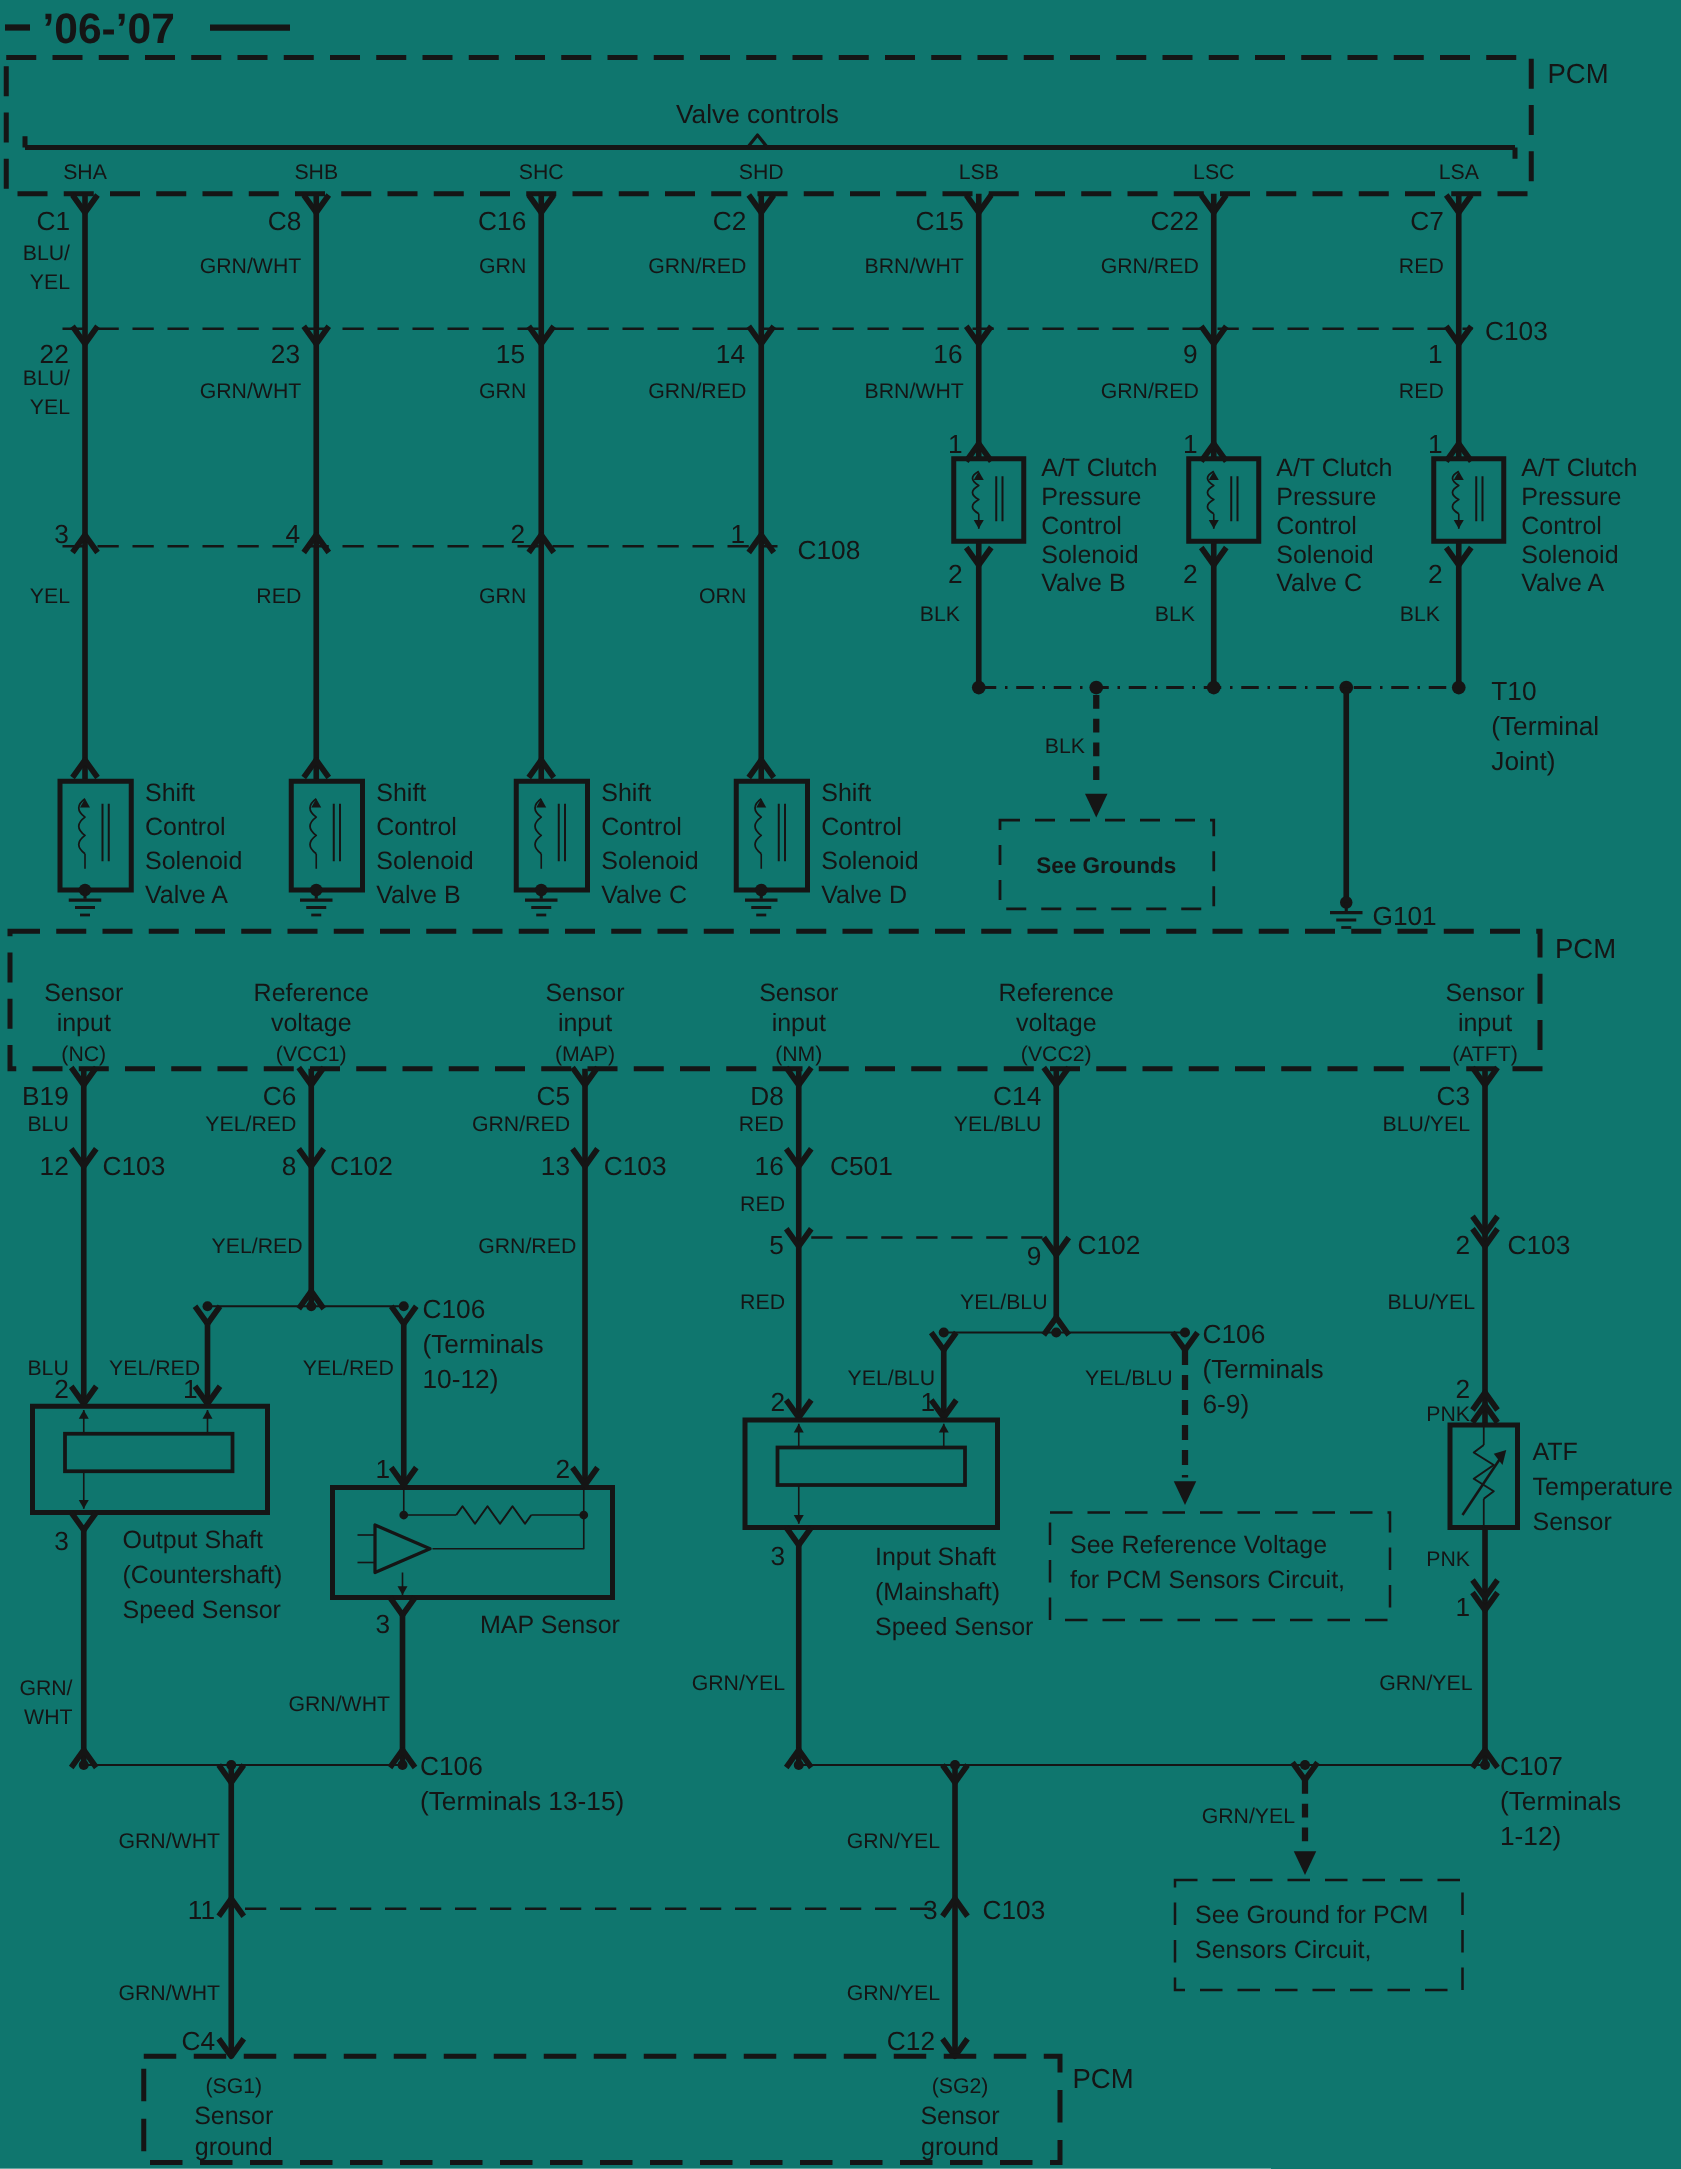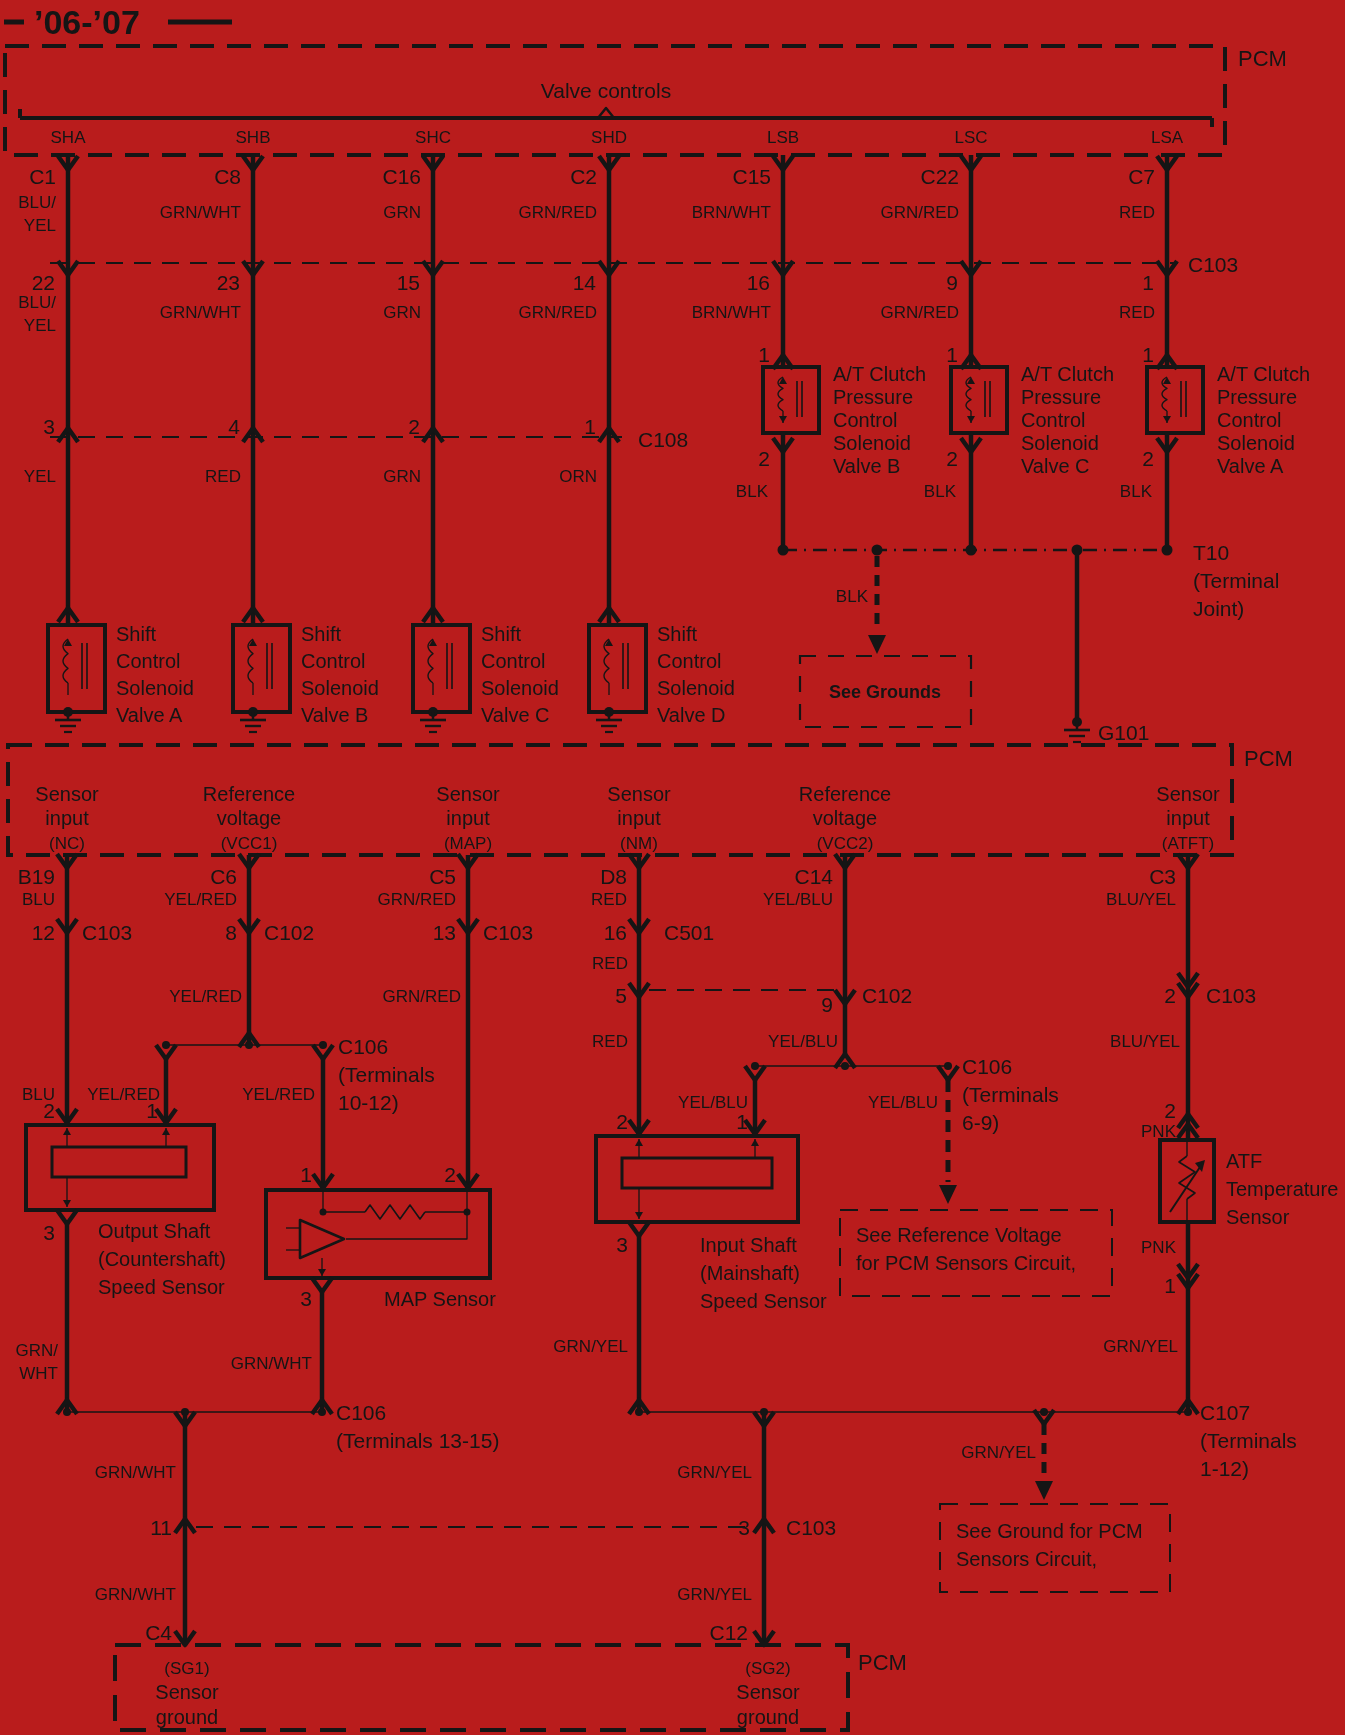--- a/index.html
+++ b/index.html
@@ -1,16 +1,16 @@
 <!DOCTYPE html>
 <html><head>
 <meta charset="utf-8">
 <style>
   html,body{margin:0;padding:0;background:#e8e8e6;}
-  #stage{width:1345px;height:1735px;background:#b91c1c;position:relative;margin:0 auto;
+  #stage{width:1345px;height:1735px;background:#0f766e;position:relative;margin:0 auto;
          font-family:"Liberation Sans", sans-serif;}
   svg text{fill:#151515;font-family:"Liberation Sans", sans-serif;}
   svg{display:block;}
 </style>
 </head>
 <body>
 
 <div id="stage">
   <svg id="diagram" width="1345" height="1735" viewBox="0 0 1345 1735">
       <line x1="4" y1="22" x2="24" y2="22" stroke="#151515" stroke-width="5"></line>

